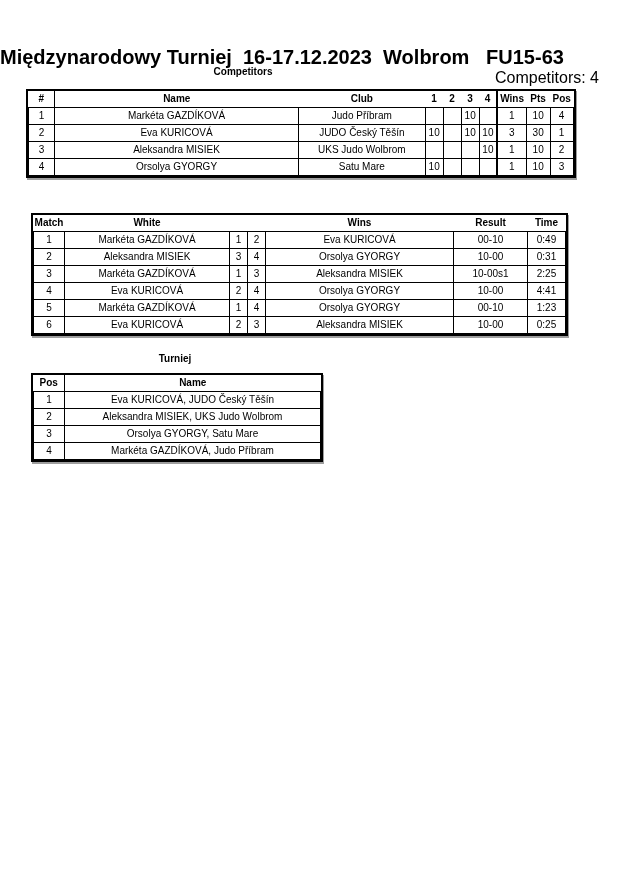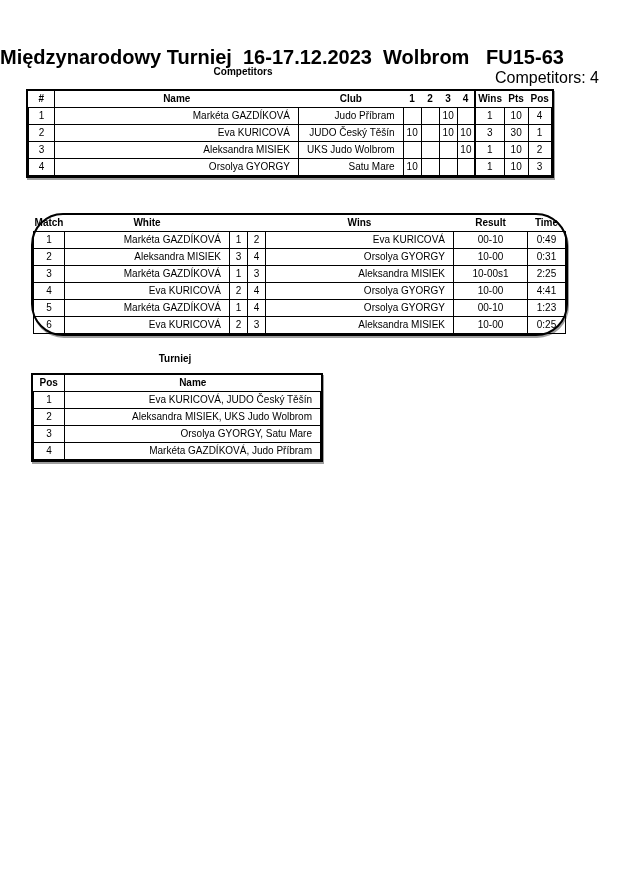--- a/index.html
+++ b/index.html
@@ -19,32 +19,32 @@
   #matches-title{left:297px;top:200px;margin-top:14px;}
   #results-title{left:175px;top:353px;}
   #competitors-count{
     position:absolute;right:31px;top:69px;font-size:16px;white-space:nowrap;
   }
   .tbl{
     position:absolute;border:2px solid #000;background:#fff;
     box-shadow:1px 2px 0 #9e9e9e;
   }
   #t-competitors{left:26px;top:89px;}
-  #t-matches{left:31px;top:213px;border-radius:32px;}
+  #t-matches{left:31px;top:213px;}
   #t-results{left:31px;top:373px;}
   .tbl table{border-collapse:collapse;table-layout:fixed;}
   .tbl th,.tbl td{
     font-size:10px;height:16px;line-height:16px;padding:0;
     white-space:nowrap;text-align:center;
   }
   .tbl th{border:none;font-weight:bold;overflow:visible;}
   .tbl td{border:1px solid #000;overflow:hidden;}
   .tbl th.hb{border-right:1px solid #000;}
   .tbl .thick{border-left:2px solid #000 !important;margin-left:23px;}
-  .tbl td.l{text-align:right;padding:0 8px;}
+  .tbl td.l{text-align:center;padding:0 19px;}
 </style>
 </head>
 <body>
 
 <div class="page">
 
   <div class="title">Międzynarodowy Turniej  16-17.12.2023  Wolbrom   FU15-63</div>
 
   <div class="sec-title" id="competitors-title">Competitors</div>
   <div id="competitors-count">Competitors: 4</div>

